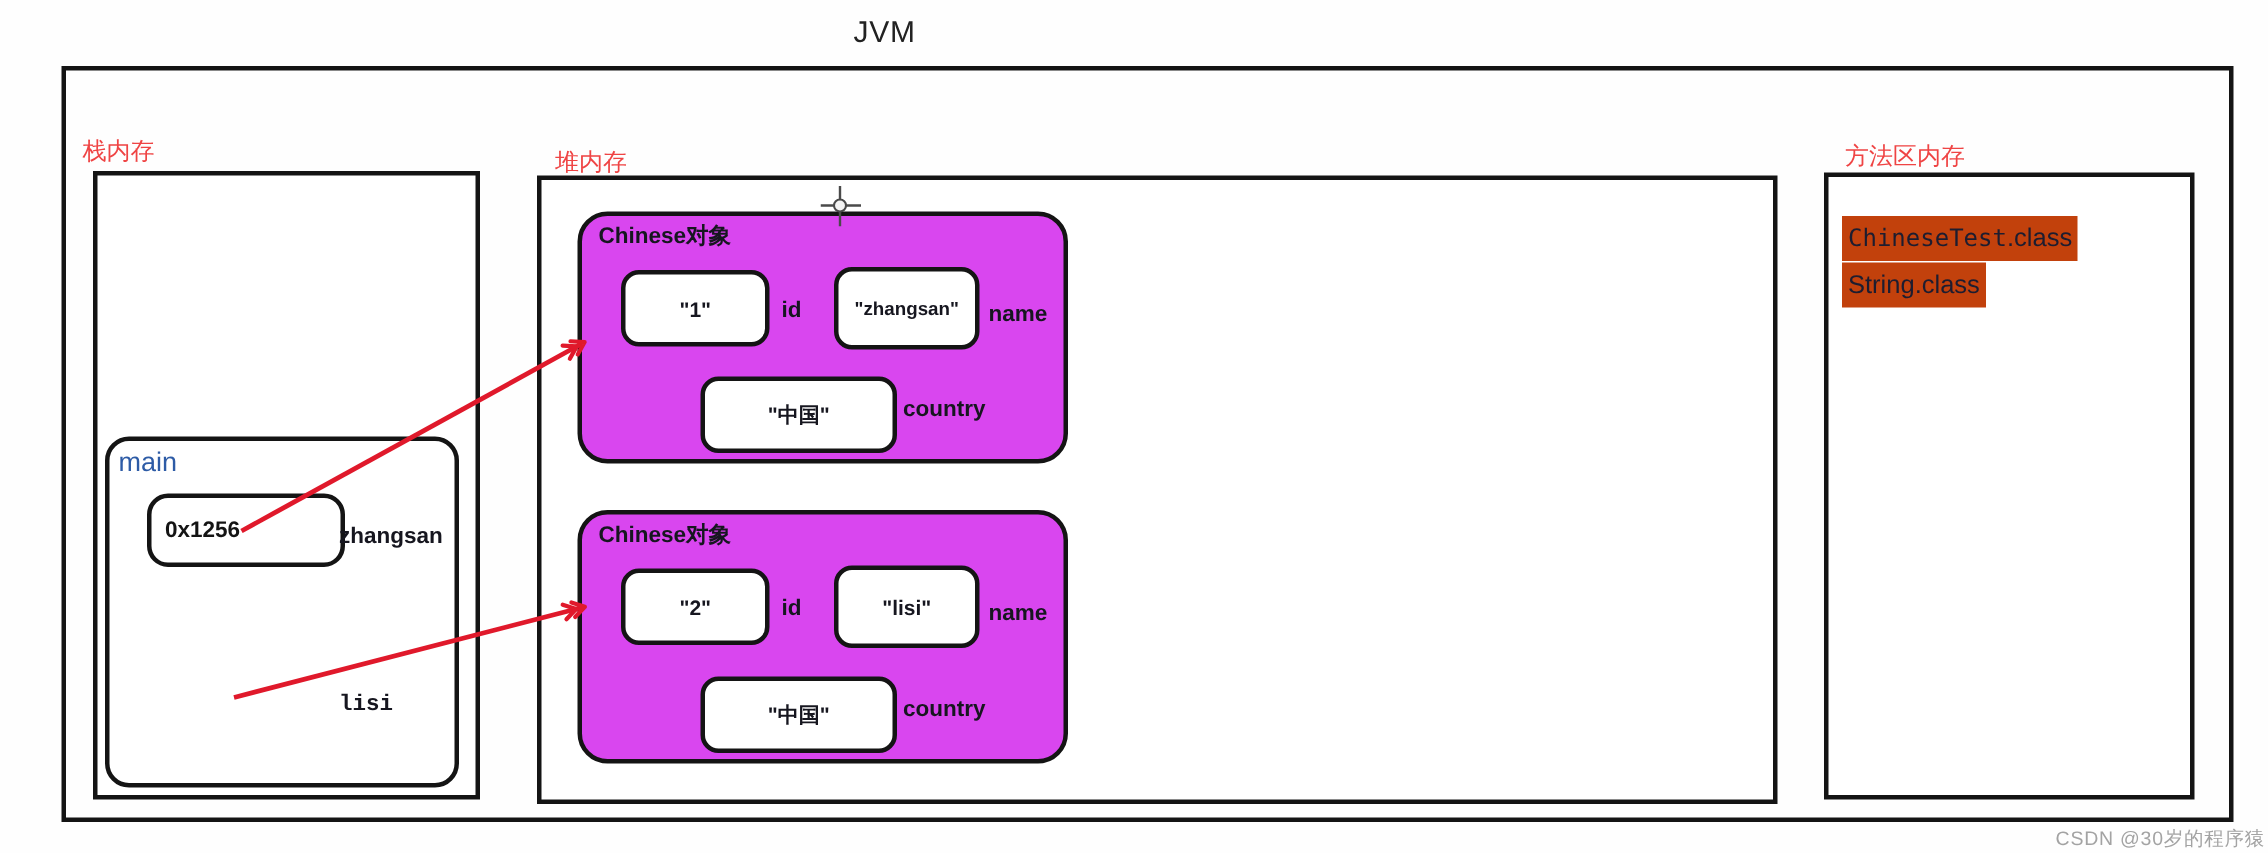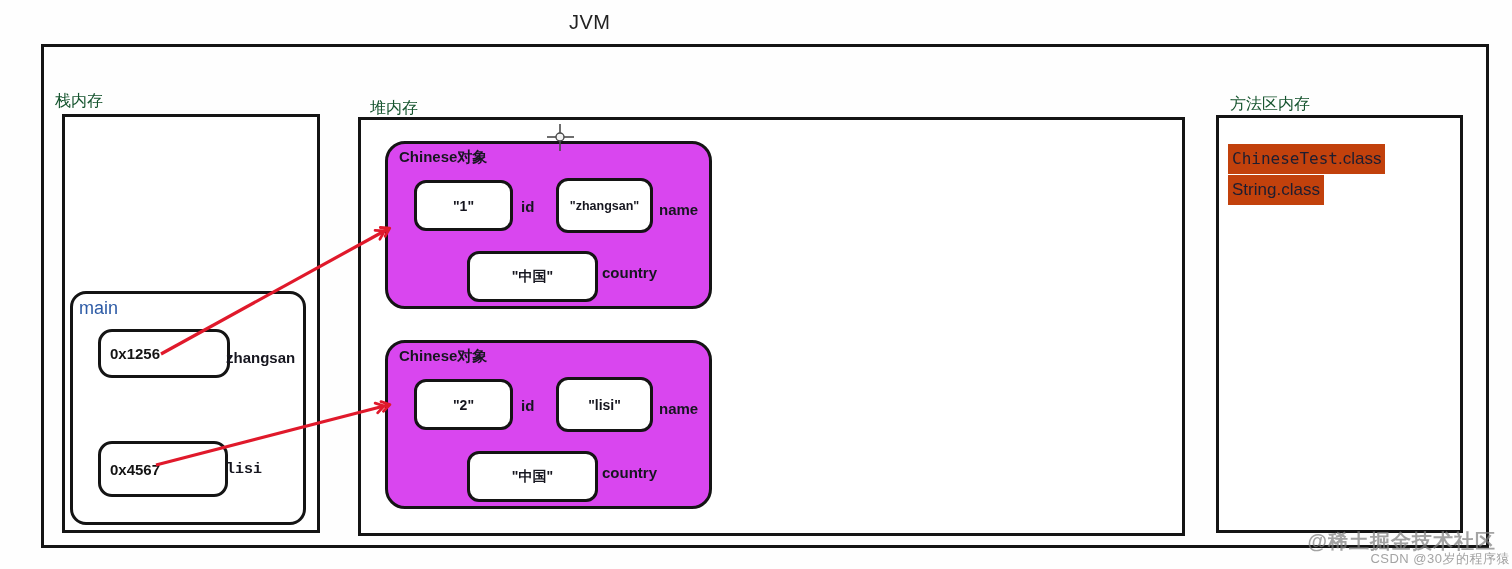--- a/index.html
+++ b/index.html
@@ -3,21 +3,21 @@
 <meta charset="utf-8">
 <style>
   html,body{margin:0;padding:0;background:#fff;}
   #canvas{
     position:relative;width:1512px;height:569px;background:#fefefe;overflow:hidden;
     font-family:"Liberation Sans",sans-serif;color:#141414;
   }
   .abs{position:absolute;}
   .title{font-size:20px;color:#222;letter-spacing:.5px;}
   .outer-box{border:3px solid #141414;background:transparent;}
-  .section-label{font-size:16px;color:#14532d;}
+  .section-label{font-size:16px;color:#ef4444;}
   .section-box{border:3px solid #141414;background:#fff;}
   .main-frame{border:3px solid #141414;border-radius:16px;background:#fff;}
   .main-label{font-size:18px;color:#2d5ba6;}
   .var-box{border:3px solid #141414;border-radius:14px;background:#fff;
     display:flex;align-items:center;padding-left:9px;font-weight:bold;font-size:15px;}
   .var-label{font-weight:bold;font-size:15px;color:#16161f;}
   .obj-card{border:3px solid #141414;border-radius:20px;background:#d946ef;}
   .obj-title{font-weight:bold;font-size:15px;color:#16161f;}
   .field-box{border:3px solid #141414;border-radius:12px;background:#fff;
     display:flex;align-items:center;justify-content:center;font-weight:bold;font-size:14px;color:#16161f;}
@@ -42,23 +42,20 @@
   <div class="abs section-box" style="left:62px;top:114px;width:252px;height:413px;"></div>
 
   <div class="abs main-frame" style="left:70px;top:291px;width:230px;height:228px;"></div>
   <div class="abs main-label" style="left:79px;top:298px;">main</div>
 
   <div class="abs var-box" style="left:98px;top:329px;width:117px;height:43px;">
     <span>0x1256</span>
   </div>
   <div class="abs var-label" style="left:226px;top:349px;">zhangsan</div>
 
-  <div class="abs var-box" style="left:98px;top:441px;width:115px;height:50px;">
-    <span>0x4567</span>
-  </div>
   <div class="abs var-label" style="left:226px;top:461px;font-family:Liberation Mono, monospace;">lisi</div>
 
   <div class="abs section-label" style="left:370px;top:98px;">堆内存</div>
   <div class="abs section-box" style="left:358px;top:117px;width:821px;height:413px;"></div>
 
   <div class="abs obj-card" style="left:385px;top:141px;width:321px;height:162px;">
     <div class="abs obj-title" style="left:11px;top:4px;">Chinese对象</div>
     <div class="abs field-box" style="left:26px;top:36px;width:93px;height:45px;">
       <span>"1"</span>
     </div>
@@ -106,16 +103,15 @@
     <line x1="161" y1="354" x2="388" y2="229" stroke="#e0192b" stroke-width="3.2" marker-end="url(#dblchev)"></line>
     <line x1="156" y1="465" x2="388" y2="405" stroke="#e0192b" stroke-width="3.2" marker-end="url(#dblchev)"></line>
   </svg>
 
   <svg class="overlay" style="left:547px;top:124px;" width="27" height="27">
     <line x1="13" y1="0" x2="13" y2="27" stroke="#4a4a4a" stroke-width="1.6"></line>
     <line x1="0" y1="13" x2="27" y2="13" stroke="#4a4a4a" stroke-width="1.6"></line>
     <circle cx="13" cy="13" r="4" fill="#f4f4f4" stroke="#4a4a4a" stroke-width="1.4"></circle>
   </svg>
 
-  <div class="abs wm1" style="right:16px;top:528px;">@稀土掘金技术社区</div>
   <div class="abs wm2" style="right:2px;top:550px;">CSDN @30岁的程序猿</div>
 
 </div>
 
 </body></html>

